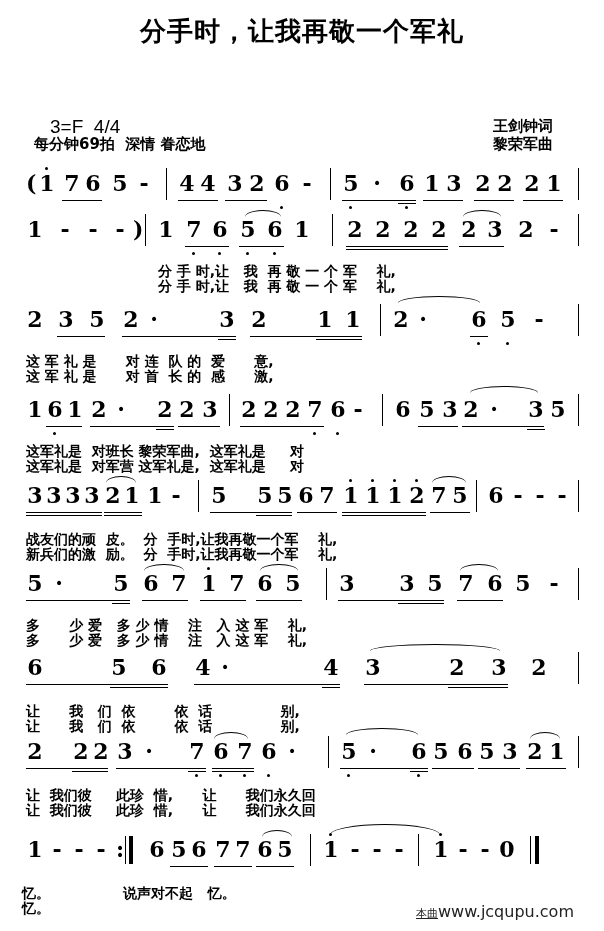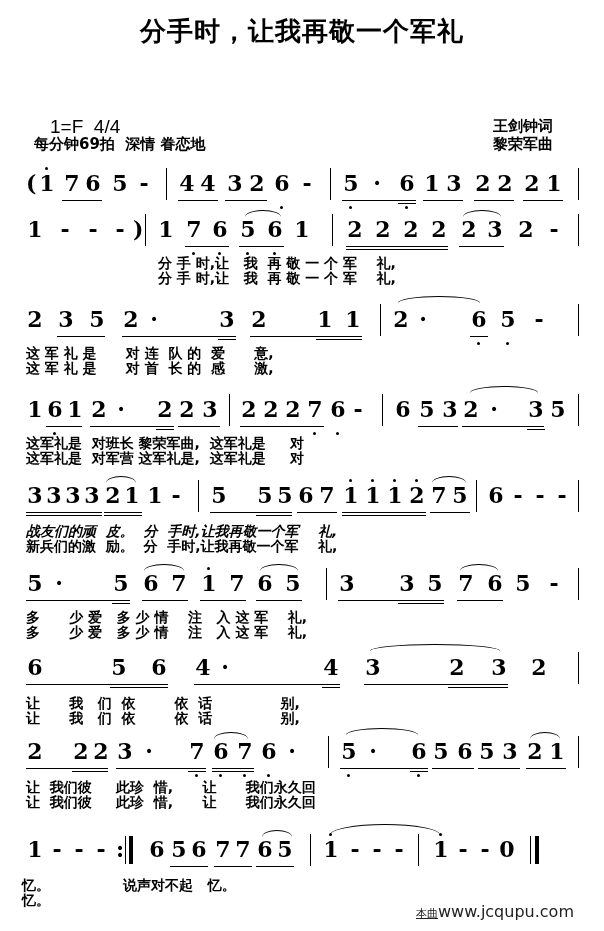--- a/index.html
+++ b/index.html
@@ -43,33 +43,33 @@
     background: #000; border-radius: 50%;
   }
   .ul { position: absolute; height: 0; border-top: 1px solid #000; }
   .bar { position: absolute; width: 1px; background: #000; }
   .barthick { position: absolute; width: 4px; background: #000; }
   .slur {
     position: absolute; border-top: 1px solid #000; border-radius: 50% 50% 0 0 / 100% 100% 0 0; height: 6px;
   }
   .lyric {
     position: absolute; font-family: "DejaVu Sans", sans-serif; font-size: 14px; font-weight: bold;
-    white-space: pre; line-height: 15px;
+    white-space: pre; line-height: 15px; margin-top: 8px;
   }
   .watermark {
     position: absolute; left: 416px; top: 902px;
     font-family: "DejaVu Sans", sans-serif; font-size: 16px; color: #222;
   }
   .watermark small { font-size: 11px; text-decoration: underline; }
 </style>
 </head>
 <body>
 
 <div class="title">分手时，让我再敬一个军礼</div>
-<div class="key">1=F  4/4</div>
+<div class="key">3=F  4/4</div>
 <div class="tempo">每分钟69拍  深情 眷恋地</div>
 <div class="credits">
   <div>王剑钟词</div>
   <div>黎荣军曲</div>
 </div>
 
 <div class="system" style="top:170px;">
   <div class="notes">
     <span class="n" style="left:26px;width:10px;">(</span>
     <span class="n dot-hi" style="left:38px;">1</span>
@@ -249,21 +249,21 @@
     <div class="ul" style="left:342px;top:33px;width:84px;"></div>
     <div class="ul" style="left:430px;top:30px;width:40px;"></div>
     <div class="slur" style="left:432px;top:-6px;width:34px;"></div>
     <div class="bar" style="left:476px;top:-2px;height:32px;"></div>
     <span class="n" style="left:487px;">6</span>
     <span class="n" style="left:509px;">-</span>
     <span class="n" style="left:531px;">-</span>
     <span class="n" style="left:553px;">-</span>
     <div class="bar" style="left:578px;top:-2px;height:32px;"></div>
   </div>
-  <div class="lyric" style="left:26px;top:42px;font-style:italic;">战友们的顽  皮。  分  手时,让我再敬一个军    礼,</div>
+  <div class="lyric" style="left:26px;top:42px;">战友们的顽  皮。  分  手时,让我再敬一个军    礼,</div>
   <div class="lyric" style="left:26px;top:57px;">新兵们的激  励。  分  手时,让我再敬一个军    礼,</div>
 </div>
 
 <div class="system" style="top:570px;">
   <div class="notes">
     <span class="n" style="left:26px;">5</span>
     <span class="n" style="left:50px;">·</span>
     <span class="n" style="left:112px;">5</span>
     <span class="n" style="left:142px;">6</span>
     <span class="n" style="left:170px;">7</span>

